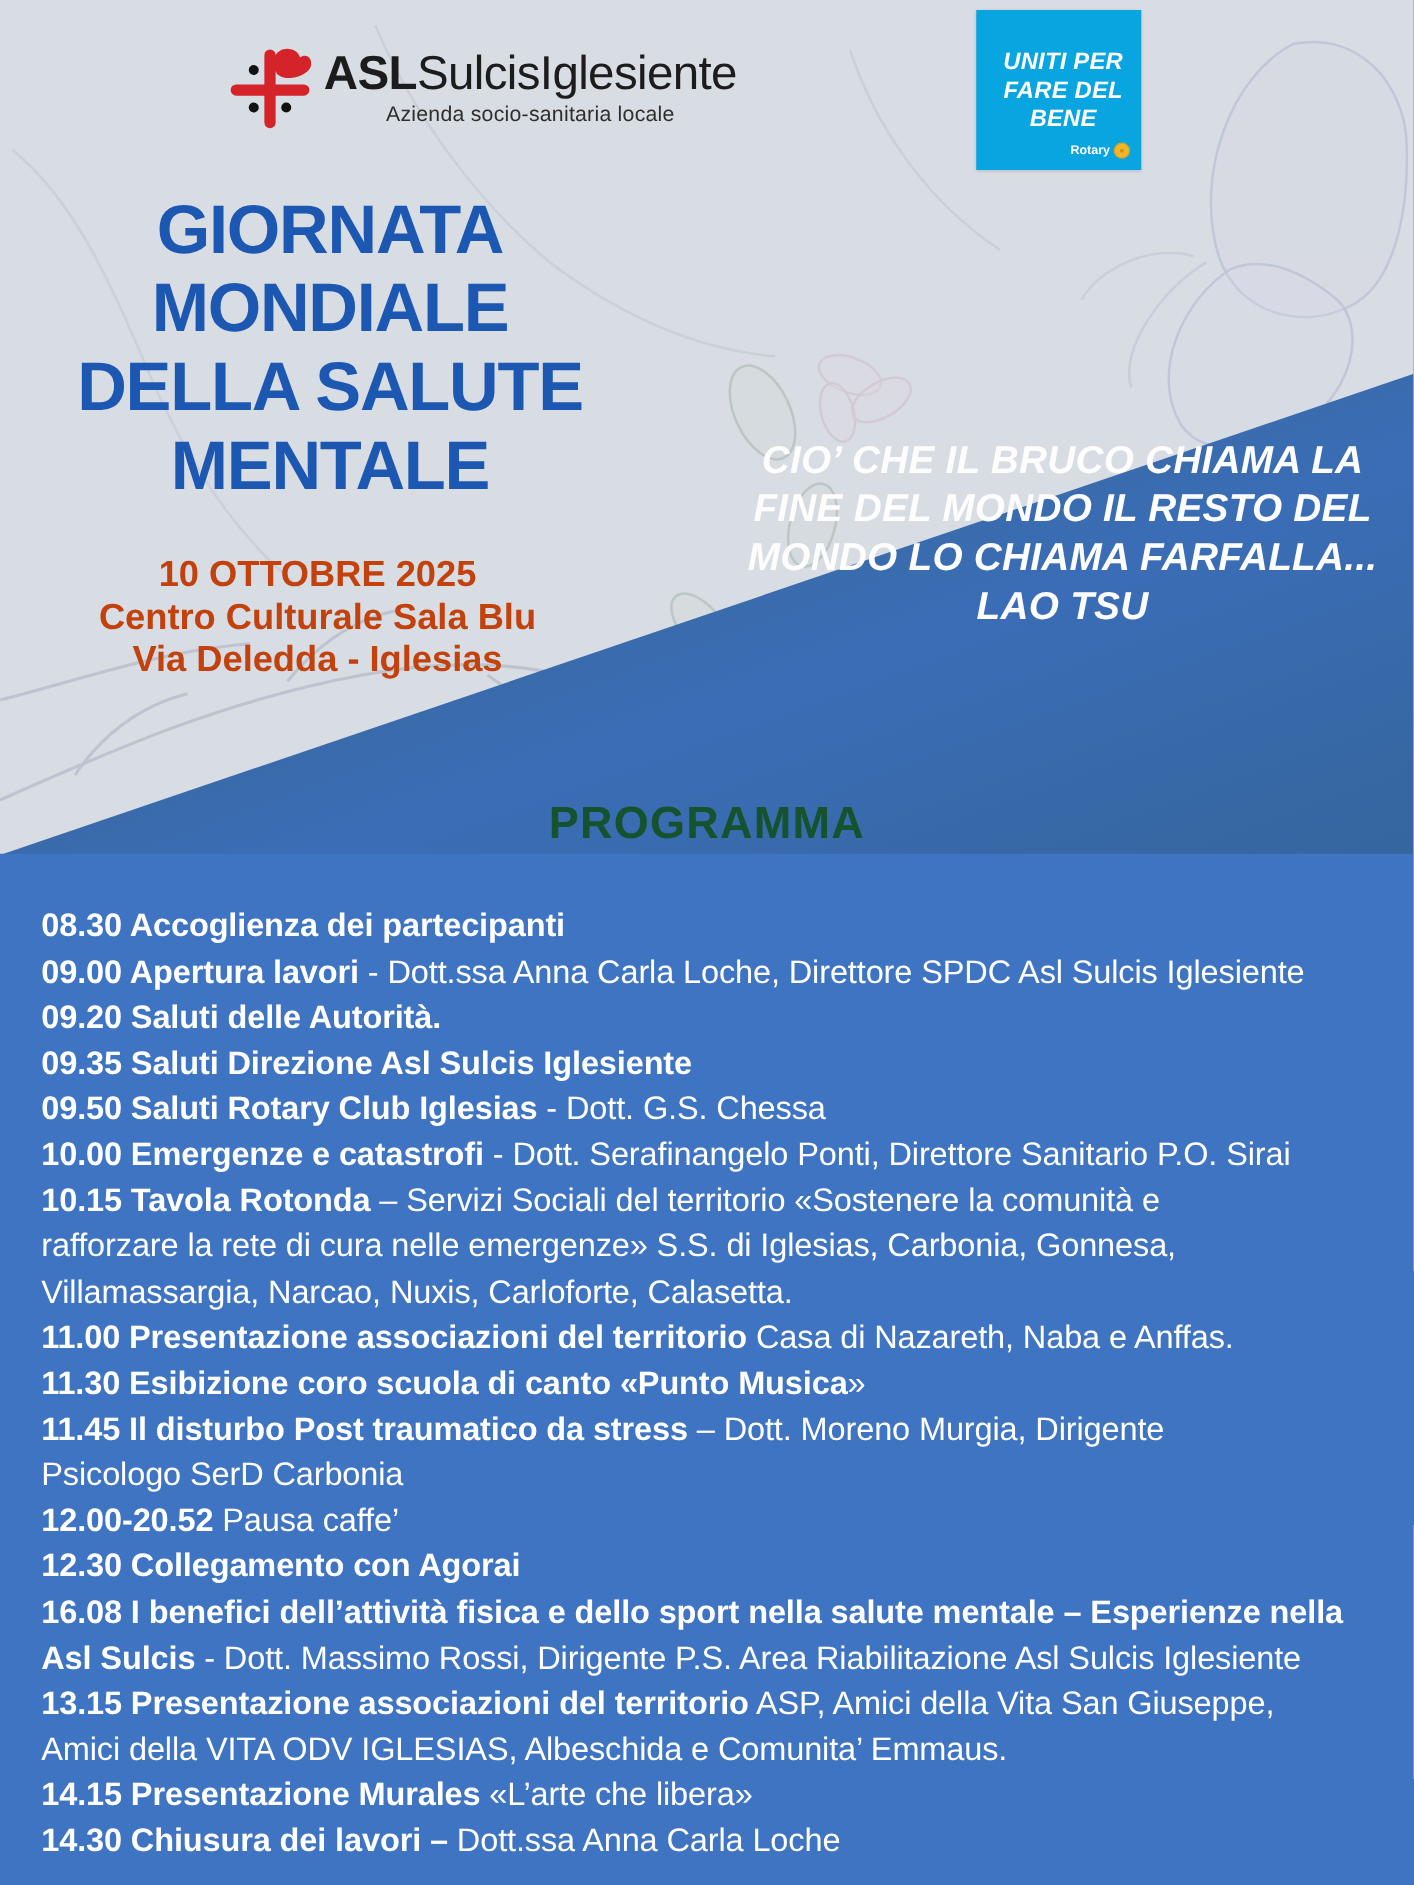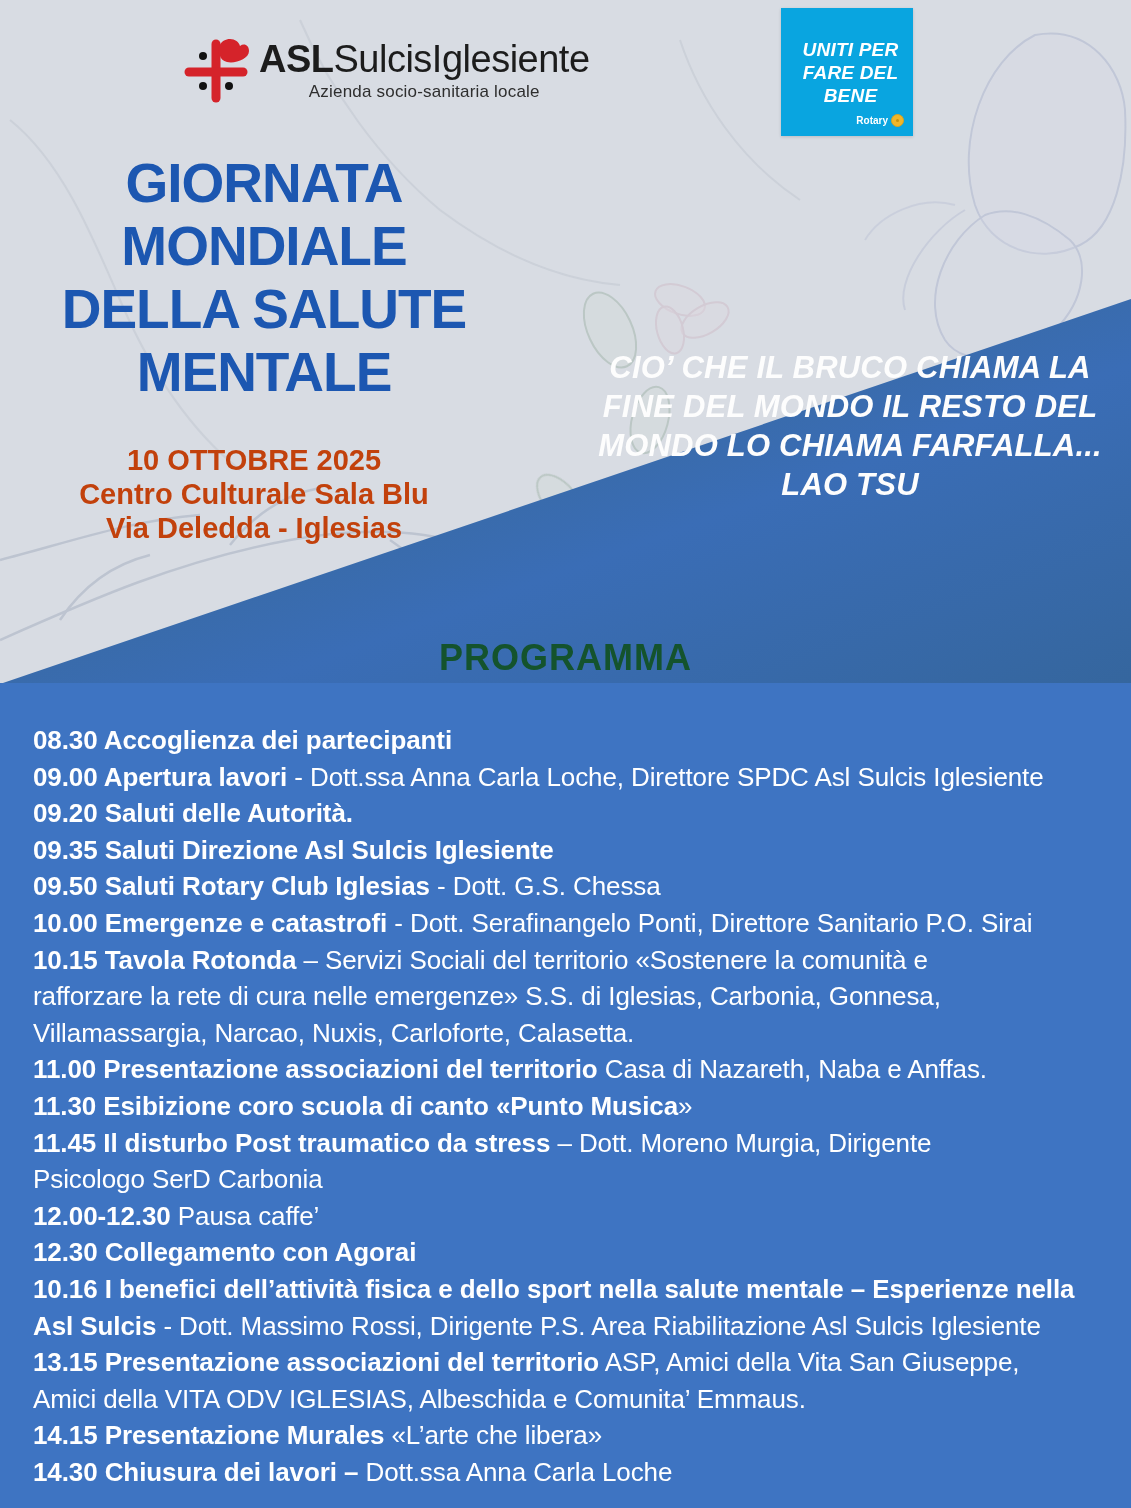--- a/index.html
+++ b/index.html
@@ -183,23 +183,23 @@
       <div class="pline"><span class="b">09.35 Saluti Direzione Asl Sulcis Iglesiente</span></div>
       <div class="pline"><span class="b">09.50 Saluti Rotary Club Iglesias</span><span> - Dott. G.S. Chessa</span></div>
       <div class="pline"><span class="b">10.00 Emergenze e catastrofi</span><span> - Dott. Serafinangelo Ponti, Direttore Sanitario P.O. Sirai</span></div>
       <div class="pline"><span class="b">10.15 Tavola Rotonda</span><span> – Servizi Sociali del territorio «Sostenere la comunità e</span></div>
       <div class="pline"><span>rafforzare la rete di cura nelle emergenze» S.S. di Iglesias, Carbonia, Gonnesa,</span></div>
       <div class="pline"><span>Villamassargia, Narcao, Nuxis, Carloforte, Calasetta.</span></div>
       <div class="pline"><span class="b">11.00 Presentazione associazioni del territorio</span><span> Casa di Nazareth, Naba e Anffas.</span></div>
       <div class="pline"><span class="b">11.30 Esibizione coro scuola di canto «Punto Musica</span><span>»</span></div>
       <div class="pline"><span class="b">11.45 Il disturbo Post traumatico da stress</span><span> – Dott. Moreno Murgia, Dirigente</span></div>
       <div class="pline"><span>Psicologo SerD Carbonia</span></div>
-      <div class="pline"><span class="b">12.00-12.30</span><span> Pausa caffe’</span></div>
+      <div class="pline"><span class="b">12.00-20.52</span><span> Pausa caffe’</span></div>
       <div class="pline"><span class="b">12.30 Collegamento con Agorai</span></div>
-      <div class="pline"><span class="b">10.16 I benefici dell’attività fisica e dello sport nella salute mentale – Esperienze nella</span></div>
+      <div class="pline"><span class="b">16.08 I benefici dell’attività fisica e dello sport nella salute mentale – Esperienze nella</span></div>
       <div class="pline"><span class="b">Asl Sulcis</span><span> - Dott. Massimo Rossi, Dirigente P.S. Area Riabilitazione Asl Sulcis  Iglesiente</span></div>
       <div class="pline"><span class="b">13.15 Presentazione associazioni del territorio</span><span> ASP, Amici della Vita San Giuseppe,</span></div>
       <div class="pline"><span>Amici della VITA ODV IGLESIAS, Albeschida e Comunita’ Emmaus.</span></div>
       <div class="pline"><span class="b">14.15 Presentazione Murales</span><span>  «L’arte che libera»</span></div>
       <div class="pline"><span class="b">14.30 Chiusura dei lavori –</span><span> Dott.ssa Anna Carla Loche</span></div>
     </div>
 
 </div>
 
 </body></html>

